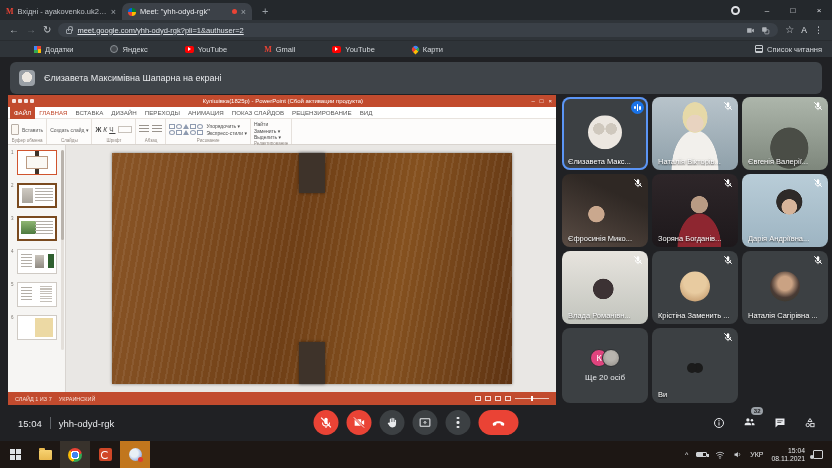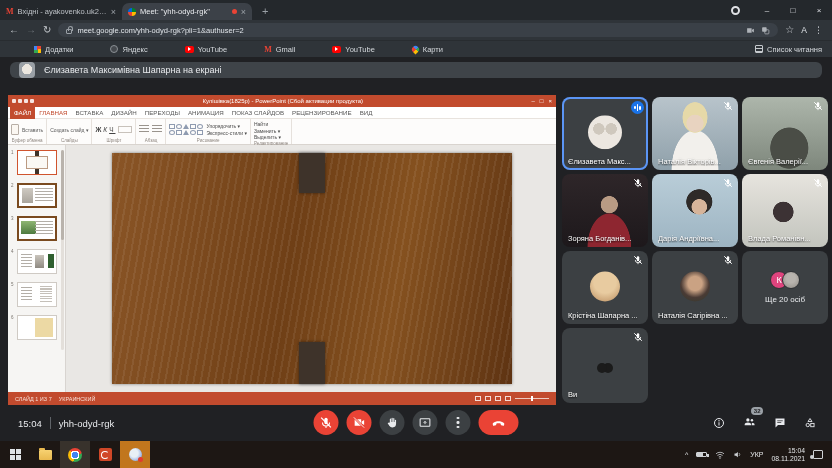--- a/index.html
+++ b/index.html
@@ -20,38 +20,38 @@
   .win-controls .wc{width:26px;text-align:center;}
   .global-media{width:9px;height:9px;border:2px solid #dfe1e5;border-radius:50%;margin-right:14px;}
 
   
   .toolbar{position:absolute;left:0;top:20px;width:832px;height:20px;background:#2f3439;display:flex;align-items:center;gap:7px;padding:0 9px;}
   .nav{color:#c7cbd0;font-size:10px;line-height:10px;}
   .nav.dim{color:#6e747a;}
   .omnibox{flex:1;height:14px;border-radius:7px;background:#3a4047;display:flex;align-items:center;gap:5px;padding:0 8px;font-size:7.5px;color:#dfe3e8;}
   .lock{width:6px;height:5px;border:1px solid #9aa0a6;border-radius:1px;position:relative;margin-top:3px;flex:0 0 6px;}
   .lock::before{content:"";position:absolute;top:-4px;left:.5px;width:3px;height:4px;border:1px solid #9aa0a6;border-bottom:none;border-radius:3px 3px 0 0;}
-  .url{white-space:nowrap;overflow:hidden;}
+  .url{white-space:nowrap;overflow:hidden;text-decoration:underline;}
   .ob-icons{margin-left:auto;display:flex;gap:6px;align-items:center;}
   .profileA{color:#dfe3e8;font-size:8.5px;}
   .kebab{color:#dfe3e8;font-size:9px;}
 
   
   .bookmarks{position:absolute;left:0;top:40px;width:832px;height:17px;background:#2f3439;border-top:1px solid #282c30;display:flex;align-items:center;gap:13px;padding:0 10px;font-size:7.5px;color:#d5d9dd;}
   .bm{display:flex;align-items:center;gap:4px;padding-left:24px;}
   .ic-apps{width:7px;height:7px;background:conic-gradient(#ea4335 0 90deg,#fbbc05 0 180deg,#34a853 0 270deg,#4285f4 0);}
   .ic-ya{width:8px;height:8px;border-radius:50%;background:#45494e;border:1px solid #8a8f94;}
   .ic-yt{width:9px;height:7px;background:#f00;border-radius:2px;position:relative;}
   .ic-yt::after{content:"";position:absolute;left:3px;top:1.5px;border-left:3px solid #fff;border-top:2px solid transparent;border-bottom:2px solid transparent;}
   .ic-maps{width:7px;height:7px;border-radius:50% 50% 50% 0;transform:rotate(-45deg);background:conic-gradient(#4285f4 0 90deg,#34a853 0 180deg,#fbbc05 0 270deg,#ea4335 0);}
   .reading{margin-left:auto;display:flex;align-items:center;gap:4px;}
   .ic-read{width:8px;height:8px;border:1px solid #c5c9cd;border-radius:1px;background:repeating-linear-gradient(#0000 0 2px,#c5c9cd 2px 3px);}
 
   
-  .banner{position:absolute;left:10px;top:62px;width:812px;height:16px;background:#3f4449;border-radius:6px;display:flex;align-items:center;gap:9px;padding:0 9px;color:#e8eaed;font-size:9px;}
+  .banner{position:absolute;left:10px;top:62px;width:812px;height:32px;background:#3f4449;border-radius:6px;display:flex;align-items:center;gap:9px;padding:0 9px;color:#e8eaed;font-size:9px;}
   .banner-av{width:16px;height:16px;border-radius:4px;background:radial-gradient(circle at 50% 45%,#ece7e0 0 42%,#9aa0a6 43%);}
 
   
   .ppt{position:absolute;left:8px;top:95px;width:548px;height:310px;background:#fff;}
   .ppt-title{height:12px;background:#c24b2e;display:flex;align-items:center;padding:0 4px;gap:4px;}
   .qat{display:flex;gap:2px;}
   .qat i{width:4px;height:4px;background:rgba(255,255,255,.85);border-radius:1px;}
   .ppt-title .t{flex:1;text-align:center;color:#fff;font-size:6px;white-space:nowrap;overflow:hidden;}
   .pwb{display:flex;gap:5px;color:#fff;font-size:6px;}
   .ppt-tabs{height:12px;background:#fff;display:flex;align-items:center;font-size:6.2px;color:#595959;padding-left:2px;border-bottom:1px solid #e8e3de;}
@@ -440,20 +440,28 @@
       <span class="nm">Наталія Вікторів...</span>
     </div>
     <div class="tile p-evgenia">
       <svg class="mic" width="10" height="10" viewBox="0 0 24 24">
           <path d="M12 15a3 3 0 0 0 3-3V6a3 3 0 0 0-6 0v6a3 3 0 0 0 3 3z" fill="#fff"></path>
           <path d="M18.5 12a6.5 6.5 0 0 1-13 0M12 18.5V22" fill="none" stroke="#fff" stroke-width="2"></path>
           <path d="M3 3l18 18" stroke="#fff" stroke-width="2.4"></path>
         </svg>
       <span class="nm">Євгенія Валерії...</span>
     </div>
+    <div class="tile p-efro">
+      <svg class="mic" width="10" height="10" viewBox="0 0 24 24">
+          <path d="M12 15a3 3 0 0 0 3-3V6a3 3 0 0 0-6 0v6a3 3 0 0 0 3 3z" fill="#fff"></path>
+          <path d="M18.5 12a6.5 6.5 0 0 1-13 0M12 18.5V22" fill="none" stroke="#fff" stroke-width="2"></path>
+          <path d="M3 3l18 18" stroke="#fff" stroke-width="2.4"></path>
+        </svg>
+      <span class="nm">Єфросинія Мико...</span>
+    </div>
     <div class="tile p-zoryana">
       <svg class="mic" width="10" height="10" viewBox="0 0 24 24">
           <path d="M12 15a3 3 0 0 0 3-3V6a3 3 0 0 0-6 0v6a3 3 0 0 0 3 3z" fill="#fff"></path>
           <path d="M18.5 12a6.5 6.5 0 0 1-13 0M12 18.5V22" fill="none" stroke="#fff" stroke-width="2"></path>
           <path d="M3 3l18 18" stroke="#fff" stroke-width="2.4"></path>
         </svg>
       <span class="nm">Зоряна Богданів...</span>
     </div>
     <div class="tile p-daria">
       <svg class="mic" width="10" height="10" viewBox="0 0 24 24">
@@ -471,21 +479,21 @@
         </svg>
       <span class="nm">Влада Романівн...</span>
     </div>
     <div class="tile">
       <span class="avc av-blonde"></span>
       <svg class="mic" width="10" height="10" viewBox="0 0 24 24">
           <path d="M12 15a3 3 0 0 0 3-3V6a3 3 0 0 0-6 0v6a3 3 0 0 0 3 3z" fill="#fff"></path>
           <path d="M18.5 12a6.5 6.5 0 0 1-13 0M12 18.5V22" fill="none" stroke="#fff" stroke-width="2"></path>
           <path d="M3 3l18 18" stroke="#fff" stroke-width="2.4"></path>
         </svg>
-      <span class="nm">Крістіна Шапарна ...</span>
+      <span class="nm">Крістіна Заменить ...</span>
     </div>
     <div class="tile">
       <span class="avc av-girl"></span>
       <svg class="mic" width="10" height="10" viewBox="0 0 24 24">
           <path d="M12 15a3 3 0 0 0 3-3V6a3 3 0 0 0-6 0v6a3 3 0 0 0 3 3z" fill="#fff"></path>
           <path d="M18.5 12a6.5 6.5 0 0 1-13 0M12 18.5V22" fill="none" stroke="#fff" stroke-width="2"></path>
           <path d="M3 3l18 18" stroke="#fff" stroke-width="2.4"></path>
         </svg>
       <span class="nm">Наталія Сагірівна ...</span>
     </div>

